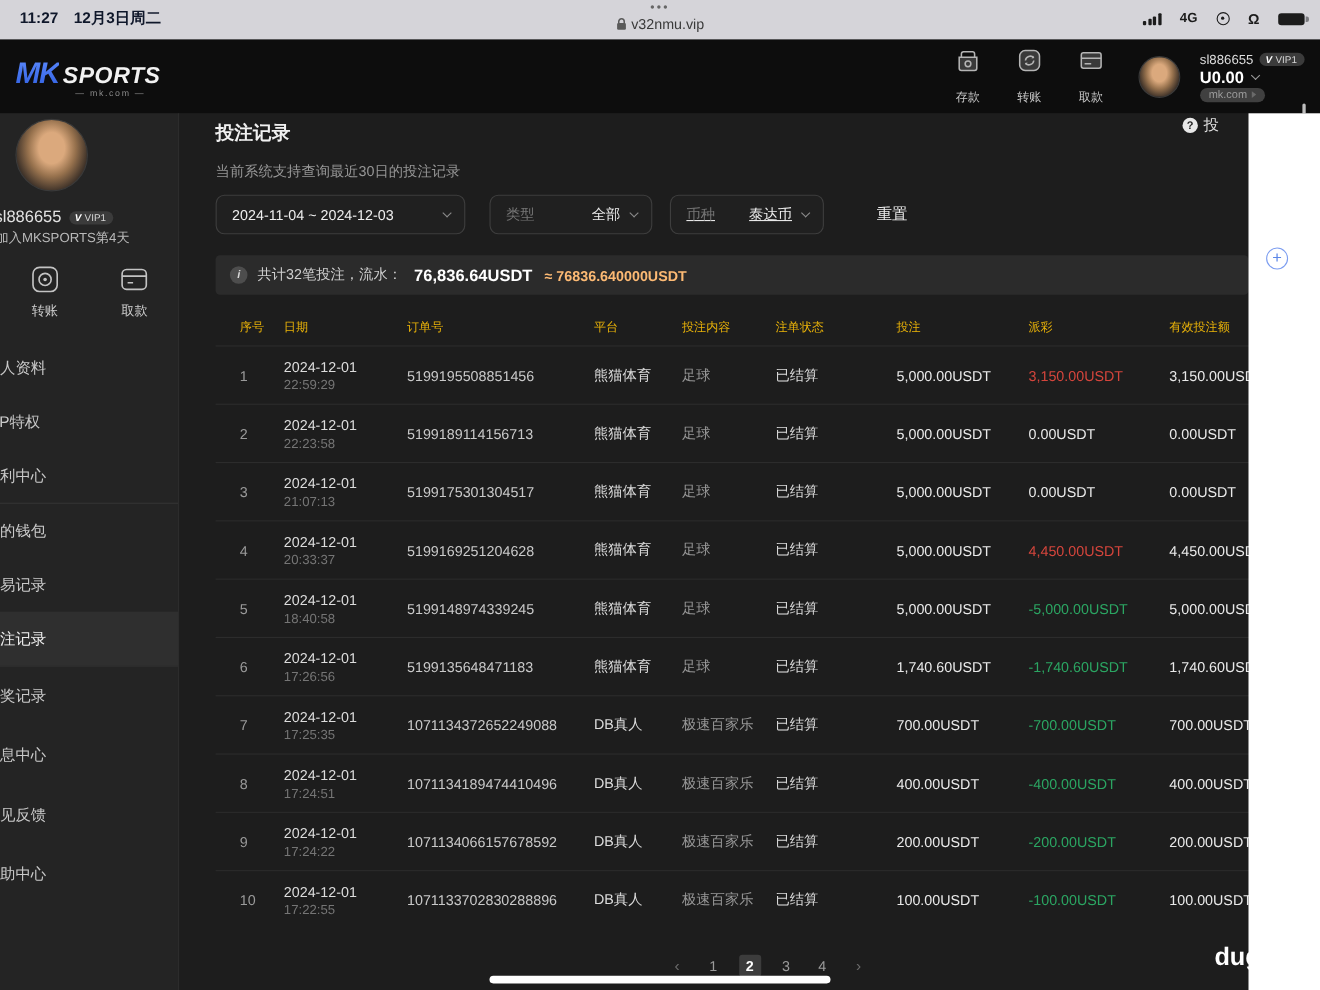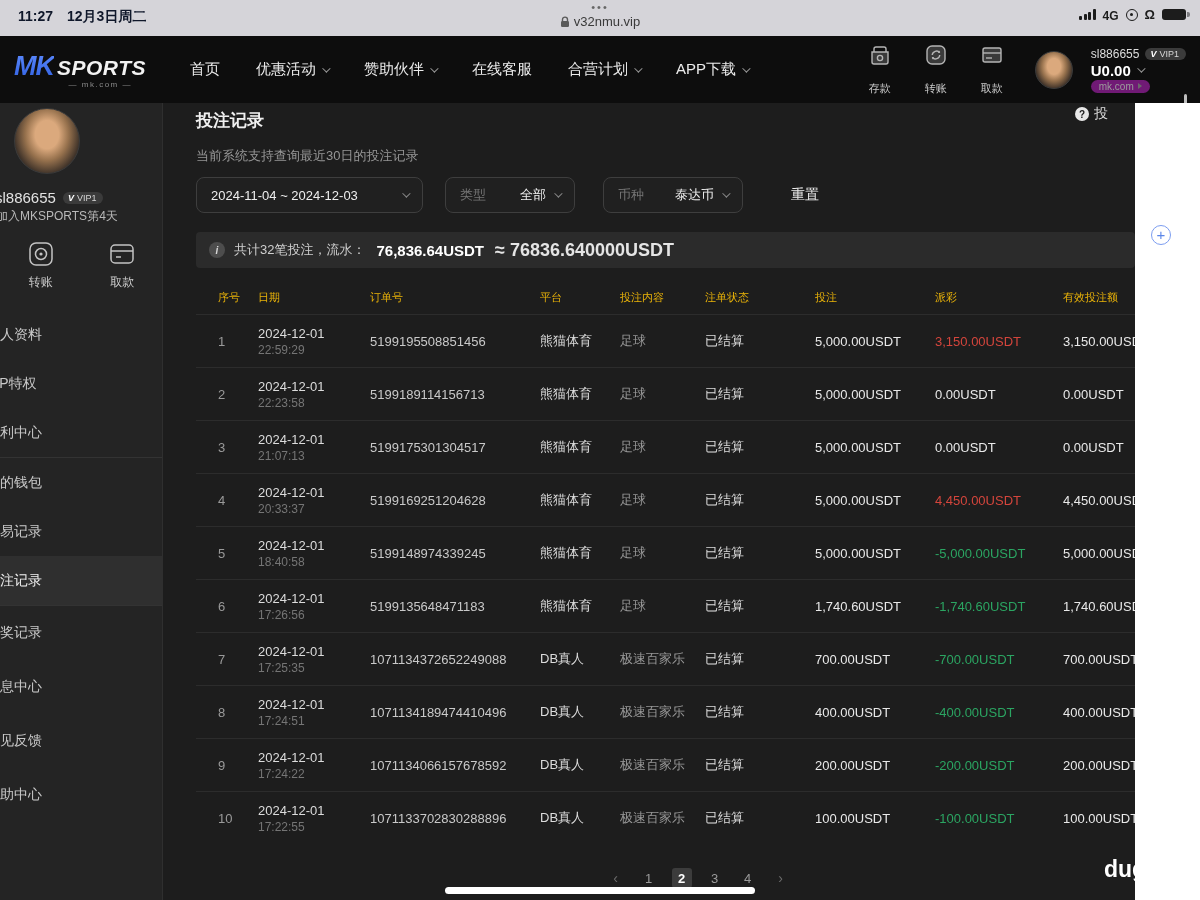--- a/index.html
+++ b/index.html
@@ -5,21 +5,21 @@
   * { margin:0; padding:0; box-sizing:border-box; }
   html,body { width:1200px; height:900px; overflow:hidden; }
   body { font-family:"Liberation Sans","DejaVu Sans",sans-serif; background:#1e1e1e; position:relative; }
 
   
   .statusbar { position:absolute; top:0; left:0; width:1200px; height:36px; background:#d5d4d9; color:#222; }
   .sb-left { position:absolute; left:18px; top:8px; font-size:14px; font-weight:bold; display:flex; gap:14px; color:#0f172a; }
   .sb-center { position:absolute; left:0; right:0; top:2px; text-align:center; }
   .sb-dots { color:#666; font-size:11px; letter-spacing:2px; line-height:10px; }
   .sb-url { font-size:13px; color:#3a3a3a; display:inline-flex; align-items:center; gap:4px; margin-top:2px; }
-  .sb-right { position:absolute; right:14px; top:9px; display:flex; align-items:flex-start; gap:7px; }
+  .sb-right { position:absolute; right:14px; top:9px; display:flex; align-items:flex-end; gap:17px; }
   .sig { display:flex; align-items:flex-end; gap:1.5px; height:11px; }
   .sig i { display:block; width:3px; background:#1c1c1c; border-radius:1px; }
   .sig i:nth-child(1){height:4px}.sig i:nth-child(2){height:6px}.sig i:nth-child(3){height:8px}.sig i:nth-child(4){height:11px}
   .sb-net { font-size:12px; font-weight:bold; color:#1c1c1c; }
   .sb-circ { width:12px; height:12px; border:1.6px solid #1c1c1c; border-radius:50%; position:relative; }
   .sb-circ::after{content:'';position:absolute;left:3px;top:3px;width:3px;height:3px;background:#1c1c1c;border-radius:50%;}
   .sb-head { font-size:13px; font-weight:bold; color:#1c1c1c; line-height:11px; }
   .batt { width:24px; height:11px; background:#1c1c1c; border-radius:3px; position:relative; }
   .batt::after { content:''; position:absolute; right:-3.5px; top:3px; width:2.5px; height:5px; background:#7c7c80; border-radius:0 2px 2px 0; }
 
@@ -39,21 +39,21 @@
   .nav-action span { font-size:11px; color:#c9c9c9; }
   .avatar { border-radius:50%; background:radial-gradient(ellipse at 50% 40%, #dba97d 26%, #96714d 48%, #41342a 72%, #262626 100%); border:1px solid #3a3a3a; }
   .nav-av { width:38px; height:38px; margin-left:6px; }
   .user-block { display:flex; flex-direction:column; gap:1px; }
   .user-r1 { display:flex; align-items:center; gap:6px; }
   .user-name { font-size:12px; color:#dedede; }
   .vip-badge { background:#3b3b3b; border-radius:9px; padding:1px 7px 1px 5px; font-size:9px; color:#d6d6d6; display:inline-flex; align-items:center; gap:3px; }
   .vip-badge b { color:#fff; font-style:italic; }
   .user-r2 { display:flex; align-items:center; gap:6px; font-size:15px; font-weight:bold; color:#fff; }
   .user-r3 { display:inline-flex; }
-  .site-pill { background:#701a75; border-radius:8px; padding:1px 8px; font-size:10px; color:#9c9c9c; display:inline-flex; align-items:center; gap:4px; }
+  .site-pill { background:#404040; border-radius:8px; padding:1px 8px; font-size:10px; color:#9c9c9c; display:inline-flex; align-items:center; gap:4px; }
   .site-pill i { display:inline-block; width:0; height:0; border-left:4px solid #6a6a6a; border-top:3px solid transparent; border-bottom:3px solid transparent; }
   .nav-scroll { position:absolute; left:1184px; top:58px; width:3px; height:46px; background:#dedede; border-radius:2px; opacity:.85; }
 
   
   .layout { position:absolute; top:103px; left:0; width:1200px; height:797px; display:flex; }
 
   
   .sidebar { width:163px; height:797px; background:#242424; border-right:1px solid #2f2f2f; position:relative; overflow:hidden; flex:none; }
   .side-av { position:absolute; left:14px; top:5px; width:66px; height:66px; }
   .side-name { position:absolute; left:-5px; top:86px; display:flex; align-items:center; gap:7px; white-space:nowrap; }
@@ -75,30 +75,30 @@
   .page-sub { margin-top:15px; font-size:13px; color:#969696; }
   .help-wrap { position:absolute; left:912px; top:2px; display:flex; align-items:center; gap:5px; }
   .help-ic { width:14px; height:14px; background:#e8e8e8; color:#1d1d1d; border-radius:50%; font-size:10px; font-weight:bold; display:flex; align-items:center; justify-content:center; }
   .help-txt { font-size:14px; color:#ddd; }
 
   .filters { margin-top:12px; display:flex; align-items:center; }
   .fbox { height:36px; border:1px solid #3e3e3e; border-radius:8px; background:#202020; display:flex; align-items:center; padding:0 14px; font-size:13px; color:#e6e6e6; cursor:pointer; }
   .fbox .flabel { color:#757575; }
   .fbox .fval { color:#eee; }
   .f-date { width:227px; justify-content:space-between; margin-right:22px; }
-  .f-type { width:130px; margin-right:28px; justify-content:space-between; }
-  .f-cur  { width:140px; justify-content:space-between; }
+  .f-type { width:148px; margin-right:16px; justify-content:space-between; }
+  .f-cur  { width:140px; justify-content:space-between;text-decoration:underline; }
   .fbox .chev { border-color:#8a8a8a; }
   .reset-btn { margin-left:48px; font-size:14px; color:#ececec; cursor:pointer; background:none; border:none; }
 
   .summary { margin-top:19px; width:939px; height:36px; background:#2b2b2b; border-radius:4px; display:flex; align-items:center; gap:9px; padding:0 13px; }
   .info-ic { width:16px; height:16px; border-radius:50%; background:#4d4d4d; color:#d8d8d8; font-size:10px; font-style:italic; font-weight:bold; display:flex; align-items:center; justify-content:center; flex:none; }
   .sum-txt { font-size:13px; color:#cfcfcf; }
   .sum-amt { font-size:15px; font-weight:bold; color:#fff; margin:0 2px; }
-  .sum-approx { font-size:18px; font-weight:bold; color:#e5e5e5; }
+  .sum-approx { font-size:13px; font-weight:bold; color:#fdba74; }
 
   .grid { display:grid; grid-template-columns:40px 112px 170px 80px 85px 110px 120px 128px auto; align-items:center; }
   .thead { margin-top:12px; height:34px; font-size:11px; color:#eab308; }
   .trow { height:53px; border-top:1px solid #2c2c2c; font-size:13px; color:#dcdcdc; }
   .trow .no { color:#9a9a9a; }
   .cell-date .d { color:#dcdcdc; }
   .cell-date .t { color:#757575; font-size:12px; margin-top:2px; }
   .cell-order { color:#c9c9c9; }
   .cell-content { color:#979797; }
   .cell-bet, .cell-valid { color:#e9e9e9; }
@@ -149,44 +149,20 @@
 </div>
 
 <div class="navbar">
   <div class="logo">
     <div class="logo-row">
       <span class="logo-mk">MK</span>
       <span class="logo-sports">SPORTS</span>
     </div>
     <span class="logo-dom">— mk.com —</span>
   </div>
-  <div class="nav-menu" id="nav-menu">
-      <div class="nav-item">
-        <span>首页</span>
-      </div>
-      <div class="nav-item">
-        <span>优惠活动</span>
-        <span class="chev"></span>
-      </div>
-      <div class="nav-item">
-        <span>赞助伙伴</span>
-        <span class="chev"></span>
-      </div>
-      <div class="nav-item">
-        <span>在线客服</span>
-      </div>
-      <div class="nav-item">
-        <span>合营计划</span>
-        <span class="chev"></span>
-      </div>
-      <div class="nav-item">
-        <span>APP下载</span>
-        <span class="chev"></span>
-      </div>
-    </div>
   <div class="nav-right">
     <div class="nav-action">
       <svg width="24" height="22" viewBox="0 0 24 22">
           <path d="M4 8h16v10a2 2 0 0 1-2 2H6a2 2 0 0 1-2-2z" fill="#3a3a3a" stroke="#b5b5b5" stroke-width="1.4"></path>
           <path d="M6 8V5a2 2 0 0 1 2-2h8a2 2 0 0 1 2 2v3" fill="none" stroke="#b5b5b5" stroke-width="1.4"></path>
           <circle cx="12" cy="14" r="2.6" fill="none" stroke="#b5b5b5" stroke-width="1.4"></circle>
         </svg>
       <span>存款</span>
     </div>
     <div class="nav-action">

